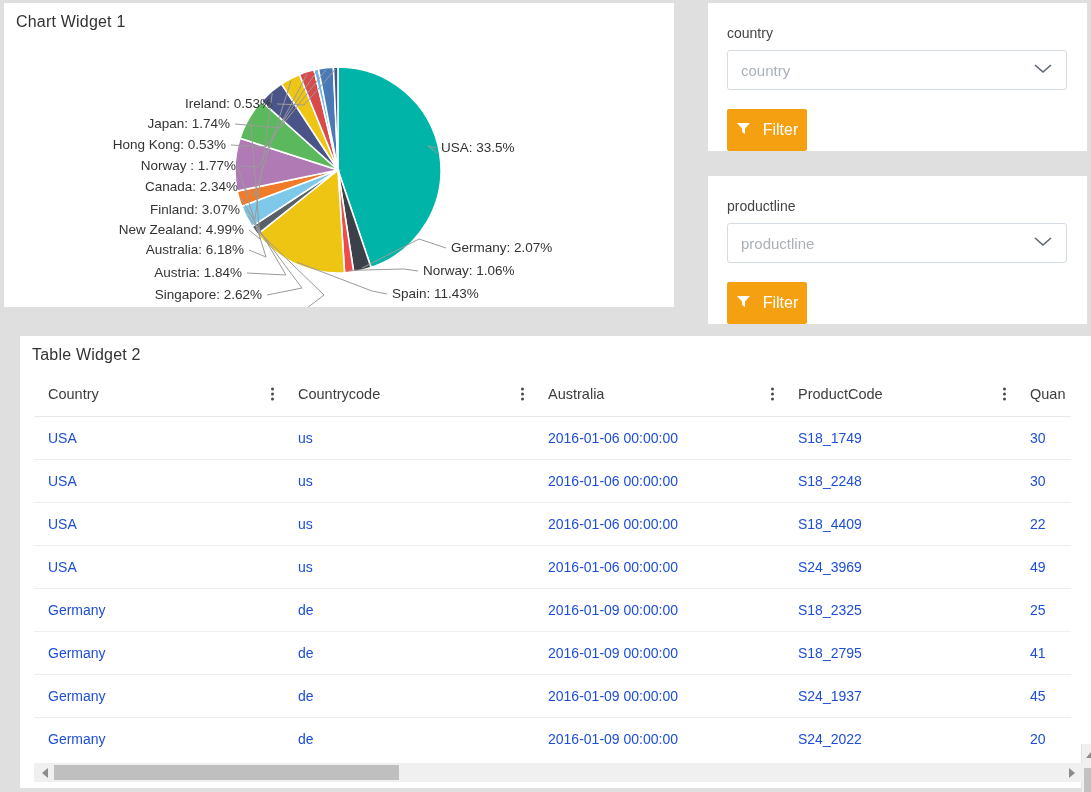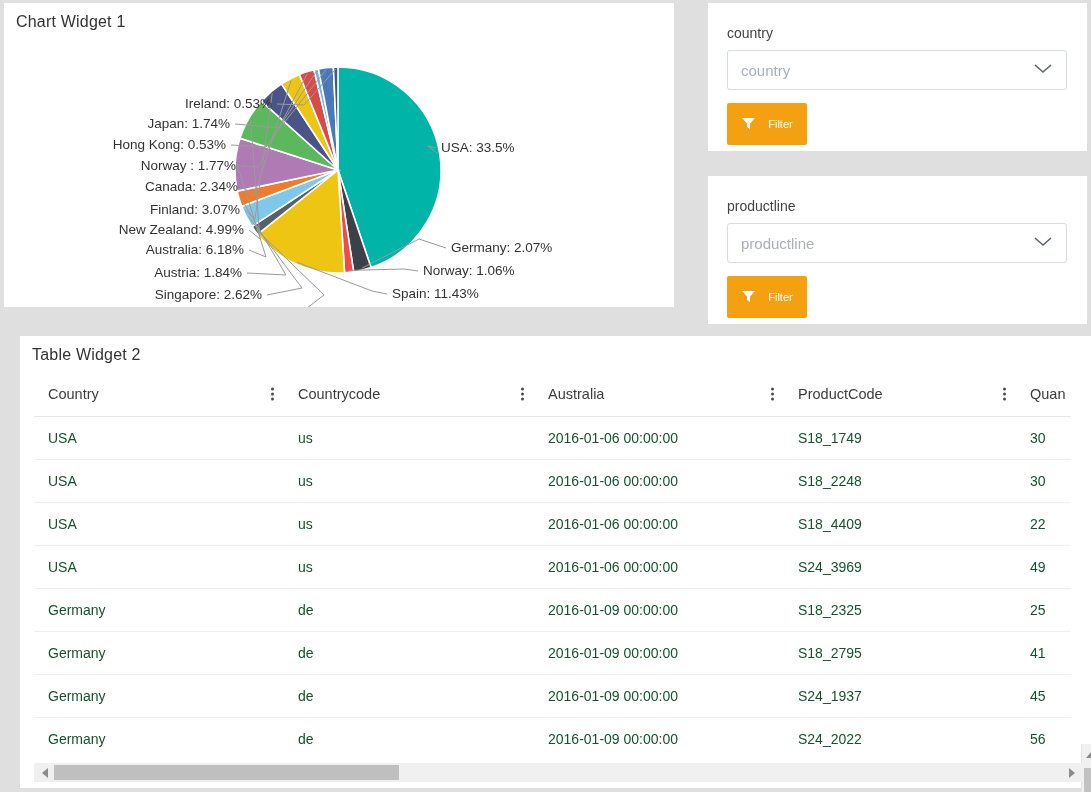--- a/index.html
+++ b/index.html
@@ -37,22 +37,22 @@
     position:relative;margin:9px 0 0 19px;width:340px;height:40px;
     border:1px solid #d5dce3;border-radius:3px;background:#fff;
     box-sizing:border-box;
   }
   .fp-select .ph{
     position:absolute;left:13px;top:50%;transform:translateY(-50%);
     font-size:15px;color:#a9b0b8;
   }
   .chev{position:absolute;right:12px;top:50%;transform:translateY(-50%);}
   .btn-filter{
-    margin:13px 0 0 19px;width:80px;height:42px;background:#f5a011;
-    border:none;border-radius:2px;color:#fff;font-size:11px;
+    margin:19px 0 0 19px;width:80px;height:42px;background:#f5a011;
+    border:none;border-radius:2px;color:#fff;font-size:16px;
     display:flex;align-items:center;justify-content:center;gap:12px;
     cursor:pointer;font-family:"Liberation Sans",sans-serif;
   }
   .funnel{display:inline-block;}
 
   
   .table-widget{
     position:absolute;left:20px;top:336px;width:1083px;height:452px;
     background:#fff;box-sizing:border-box;
   }
@@ -60,21 +60,21 @@
     position:absolute;left:14px;top:36px;right:5px;bottom:28px;
     overflow:hidden;
   }
   table.grid{border-collapse:collapse;width:1037px;table-layout:fixed;}
   table.grid th{
     font-size:14.5px;font-weight:400;color:#3d3d3d;text-align:left;
     padding:14px 0 14px 14px;border-bottom:1px solid #e8e8e8;
     position:relative;box-sizing:border-box;background:#fff;
   }
   table.grid td{
-    font-size:14px;color:#14532d;padding:13px 0 13px 14px;
+    font-size:14px;color:#1d4ed8;padding:13px 0 13px 14px;
     border-bottom:1px solid #efefef;box-sizing:border-box;
     white-space:nowrap;overflow:hidden;
   }
   th.num,td.num{text-align:left;padding-right:16px;padding-left:0;}
   .dots{
     position:absolute;right:10px;top:50%;transform:translateY(-50%);
     display:flex;flex-direction:column;gap:2px;cursor:pointer;
   }
   .dots i{width:3px;height:3px;background:#4a4a4a;border-radius:50%;display:block;}
 
@@ -289,21 +289,21 @@
               <td>de</td>
               <td>2016-01-09 00:00:00</td>
               <td>S24_1937</td>
               <td class="num">45</td>
             </tr>
             <tr>
               <td>Germany</td>
               <td>de</td>
               <td>2016-01-09 00:00:00</td>
               <td>S24_2022</td>
-              <td class="num">56</td>
+              <td class="num">20</td>
             </tr>
           </tbody>
       </table>
     </div>
 
     <div class="vscroll">
       <div class="varrow up">
           <span class="tri tri-up"></span>
         </div>
       <div class="vthumb"></div>

